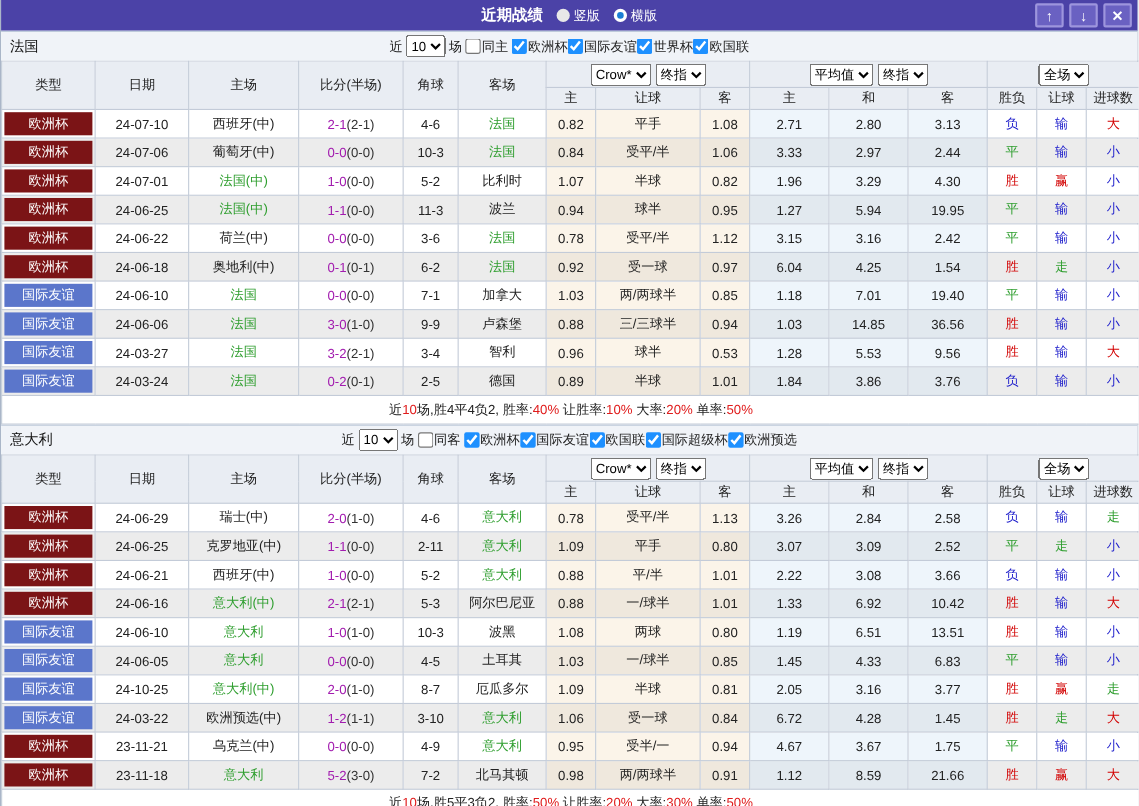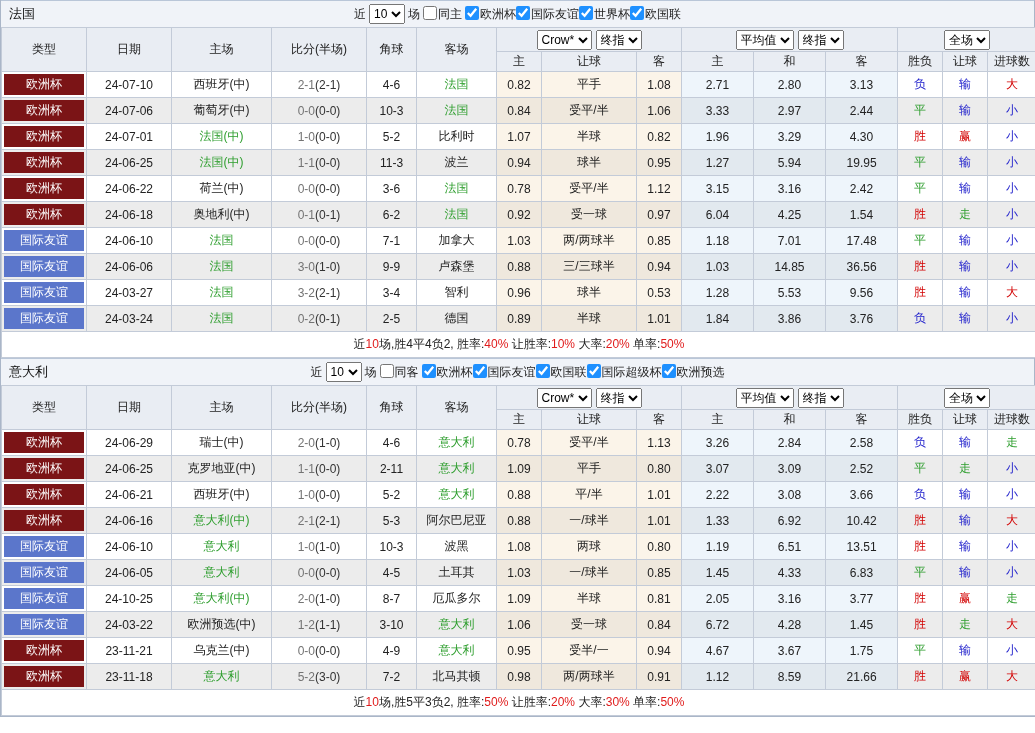--- a/index.html
+++ b/index.html
@@ -38,51 +38,77 @@
   }
 
   
   .section-head {
     height: 27px; position: relative; display: flex; align-items: center;
     background: #f0f3f8; border-top: 1px solid #b9c6d8;
   }
   .team-name { position: absolute; left: 8px; font-size: 13px; color:#111; }
   .filters { margin: 0 auto; display: flex; align-items: center; gap: 3px; }
   .filters select { height: 20px; font-size: 12px; }
-  .filters label { display: inline-flex; cursor: pointer; }
+  .filters label { display: inline-flex; align-items: center; cursor: pointer; }
   input[type="checkbox"] { width: 14px; height: 14px; accent-color: #1e90ff; margin-right: 1px; }
 
   
   table { border-collapse: collapse; table-layout: fixed; width: 1035px; }
   th, td {
     border: 1px solid #c3cbd8; text-align: center;
     overflow: hidden; white-space: nowrap;
   }
   thead th { background: #e9edf3; font-weight: normal; color: #222; }
   thead tr.selrow th { height: 24px; }
   thead tr.subrow th { height: 20px; }
   thead select { height: 20px; font-size: 12px; margin: 0 2px; }
   tbody td { height: 25px; background: #fff; }
   tbody tr.even td { background: #ececec; }
   tbody td.warm { background: #fbf4e9; }
   tbody tr.even td.warm { background: #efe8dd; }
   tbody td.cool { background: #eef5fb; }
   tbody tr.even td.cool { background: #e2e9ef; }
   .badge { display: block; margin: 2px; padding: 2px 0; color: #fff; font-size: 12px; }
-  .s-red { color: #737373; }
+  .s-red { color: #a21caf; }
   .s-half { color: #333; }
   .team-hl { color: #2e9e2e; }
   tfoot td { height: 26px; background: #fff; }
   .summary span.red { color: #e01b1b; }
 </style>
 </head>
 <body>
 
 <div class="window">
 
+  <div class="titlebar">
+    <div class="title-center">
+      <span class="title-text">近期战绩</span>
+      <span class="radio-opt">
+        <span class="radio-circle"></span>
+        <span>竖版</span>
+      </span>
+      <span class="radio-opt">
+        <span class="radio-circle sel">
+            <span class="dot"></span>
+          </span>
+        <span>横版</span>
+      </span>
+    </div>
+    <div class="win-buttons">
+      <div class="win-btn">
+          <span>↑</span>
+        </div>
+      <div class="win-btn">
+          <span>↓</span>
+        </div>
+      <div class="win-btn">
+          <span>✕</span>
+        </div>
+    </div>
+  </div>
 
   <div class="section-head">
     <span class="team-name">法国</span>
     <div class="filters">
       <span>近</span>
       <select><option>10</option></select>
       <span>场</span>
       <label>
         <input type="checkbox" style="">
         <span>同主</span>
@@ -266,21 +292,21 @@
           <td>24-06-10</td>
           <td><span class="team-hl">法国</span></td>
           <td><span class="s-red">0-0</span><span class="s-half">(0-0)</span></td>
           <td>7-1</td>
           <td><span class="">加拿大</span></td>
           <td class="warm">1.03</td>
           <td class="warm">两/两球半</td>
           <td class="warm">0.85</td>
           <td class="cool">1.18</td>
           <td class="cool">7.01</td>
-          <td class="cool">17.48</td>
+          <td class="cool">19.40</td>
           <td><span style="color:#2e9e2e">平</span></td>
           <td><span style="color:#2222cc">输</span></td>
           <td><span style="color:#2222cc">小</span></td>
         </tr>
         <tr class="even">
           <td>
             <span class="badge" style="background:#5b76cb">国际友谊</span>
           </td>
           <td>24-06-06</td>
           <td><span class="team-hl">法国</span></td>

